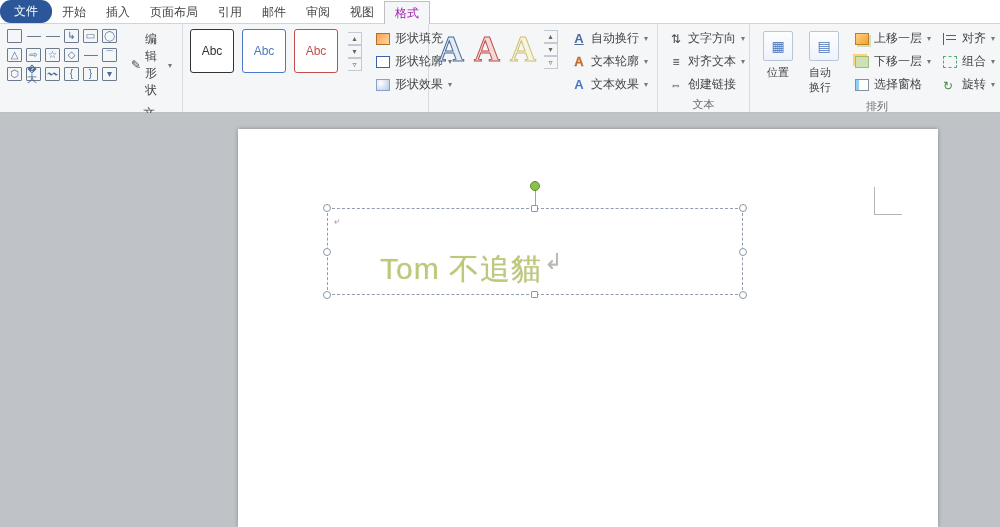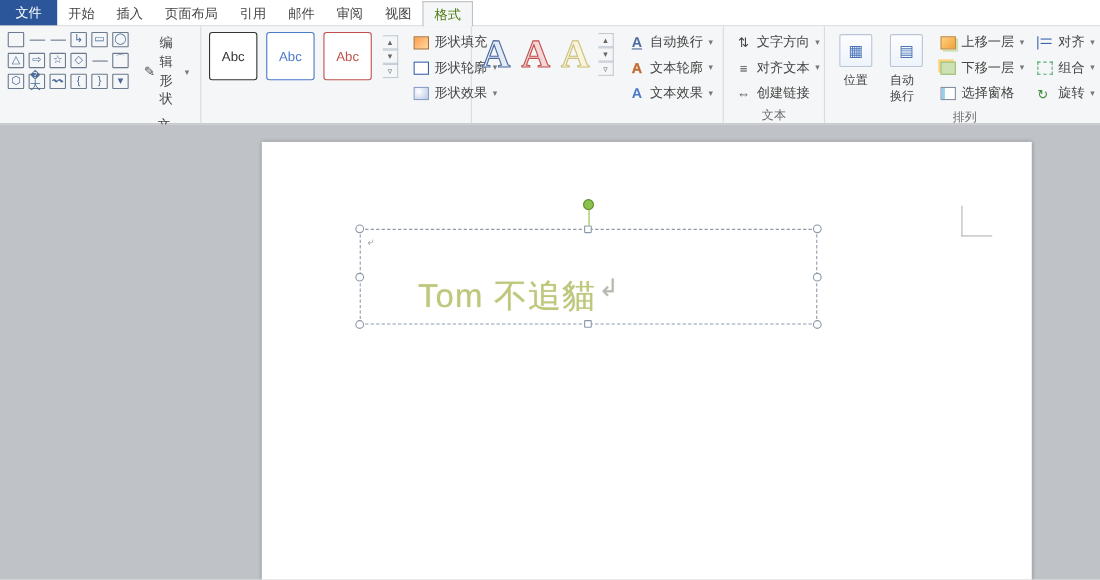--- a/index.html
+++ b/index.html
@@ -1,22 +1,22 @@
 <!DOCTYPE html>
 <html><head>
 <meta charset="utf-8">
 <style>
   * { box-sizing: border-box; margin: 0; padding: 0; font-family: "Microsoft YaHei", "Segoe UI", sans-serif; }
   body { width: 1000px; height: 527px; background: #fff; overflow: hidden; font-size: 12px; }
   
   
   .menubar { height: 24px; background: #fff; display: flex; align-items: stretch; border-bottom: 1px solid #d4d4d4; }
   .menubar .tab { padding: 4px 10px 3px; color: #444; cursor: pointer; display: flex; align-items: center; }
-  .menubar .file { background: #2b579a; color: #fff; font-weight: normal; padding: 4px 14px; }
-  .menubar .active { background: #f5f6f7; border: 1px solid #c0c0c0; border-bottom: none; color: #4d7c0f; position: relative; top: 1px; }
+  .menubar .file { background: #2b579a; color: #fff; font-weight: normal; padding: 4px 14px; border-radius: 11px; }
+  .menubar .active { background: #f5f6f7; border: 1px solid #c0c0c0; border-bottom: none; color: #a21caf; position: relative; top: 1px; }
   
   
   .ribbon { height: 89px; background: #f5f6f7; border-bottom: 1px solid #bfbfbf; display: flex; }
   .group { border-right: 1px solid #d8dbe0; display: flex; flex-direction: column; padding: 3px 5px 0; }
   .group-body { flex: 1; display: flex; align-items: flex-start; gap: 4px; padding: 2px; }
   .group-label { height: 16px; text-align: center; color: #6b6b6b; font-size: 11px; display: flex; justify-content: center; align-items: center; position: relative; }
   .group-label .launcher { position: absolute; right: 2px; bottom: 1px; width: 10px; height: 10px; border: 1px solid #9aa6b2; border-top: none; border-left: none; opacity: .55; }
   
   
   .shape-gallery { display: grid; grid-template-columns: repeat(6, 16px); grid-auto-rows: 16px; gap: 3px; width: 112px; }

